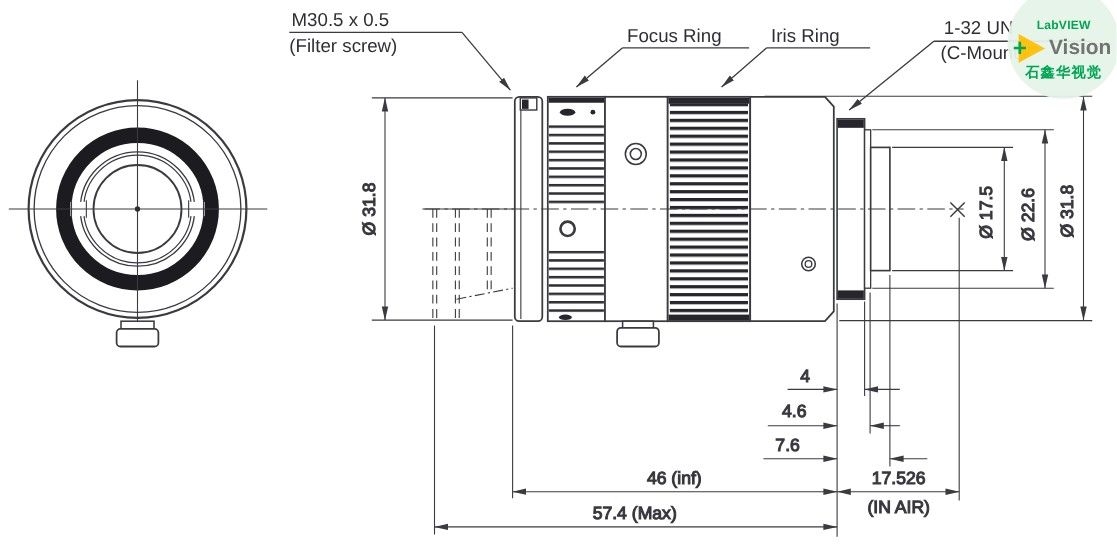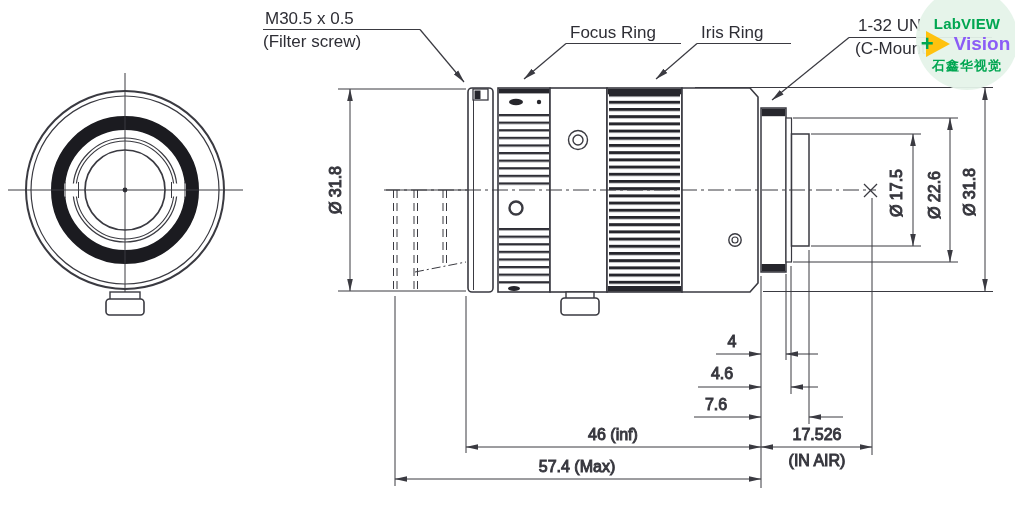--- a/index.html
+++ b/index.html
@@ -13,32 +13,32 @@
   }
   .lbl{font-size:17px;}
   .dim{font-size:16px;}
   
   .logo{
     position:absolute;left:916px;top:-12px;width:102px;height:102px;
     border-radius:50%;background:rgba(228,243,233,0.94);
     display:flex;flex-direction:column;align-items:center;justify-content:flex-start;
     padding-top:0;box-sizing:border-box;text-align:center;
   }
-  .logo .l1{margin-top:27px;font-size:15px;font-weight:bold;color:#00A651;line-height:17px;letter-spacing:0.2px;}
+  .logo .l1{margin-top:27px;font-size:11px;font-weight:bold;color:#00A651;line-height:17px;letter-spacing:0.2px;}
   .logo .row{display:flex;align-items:center;justify-content:center;height:24px;}
   .logo .play{position:relative;width:28px;height:26px;margin-right:2px;}
   .logo .tri{
     position:absolute;left:2px;top:0;width:0;height:0;
     border-top:13px solid transparent;border-bottom:13px solid transparent;
     border-left:24px solid #FFC20E;
   }
   .logo .plus{
     position:absolute;left:-3px;top:1px;color:#00A651;font-weight:bold;font-size:22px;line-height:24px;
   }
-  .logo .l2{font-size:19px;font-weight:bold;color:#8b5cf6;line-height:22px;}
+  .logo .l2{font-size:19px;font-weight:bold;color:#737373;line-height:22px;}
   .logo .l3{font-size:13px;font-weight:bold;color:#00A651;margin-top:1px;letter-spacing:1px;text-align:right;}
 </style>
 </head>
 <body>
 
 
 
 <svg width="1015" height="506" viewBox="0 0 1015 506" stroke-linecap="butt" fill="none">
   <defs>
     <marker id="arw" viewBox="0 0 12 8" refX="11.5" refY="4" markerWidth="13" markerHeight="9" markerUnits="userSpaceOnUse" orient="auto-start-reverse">

